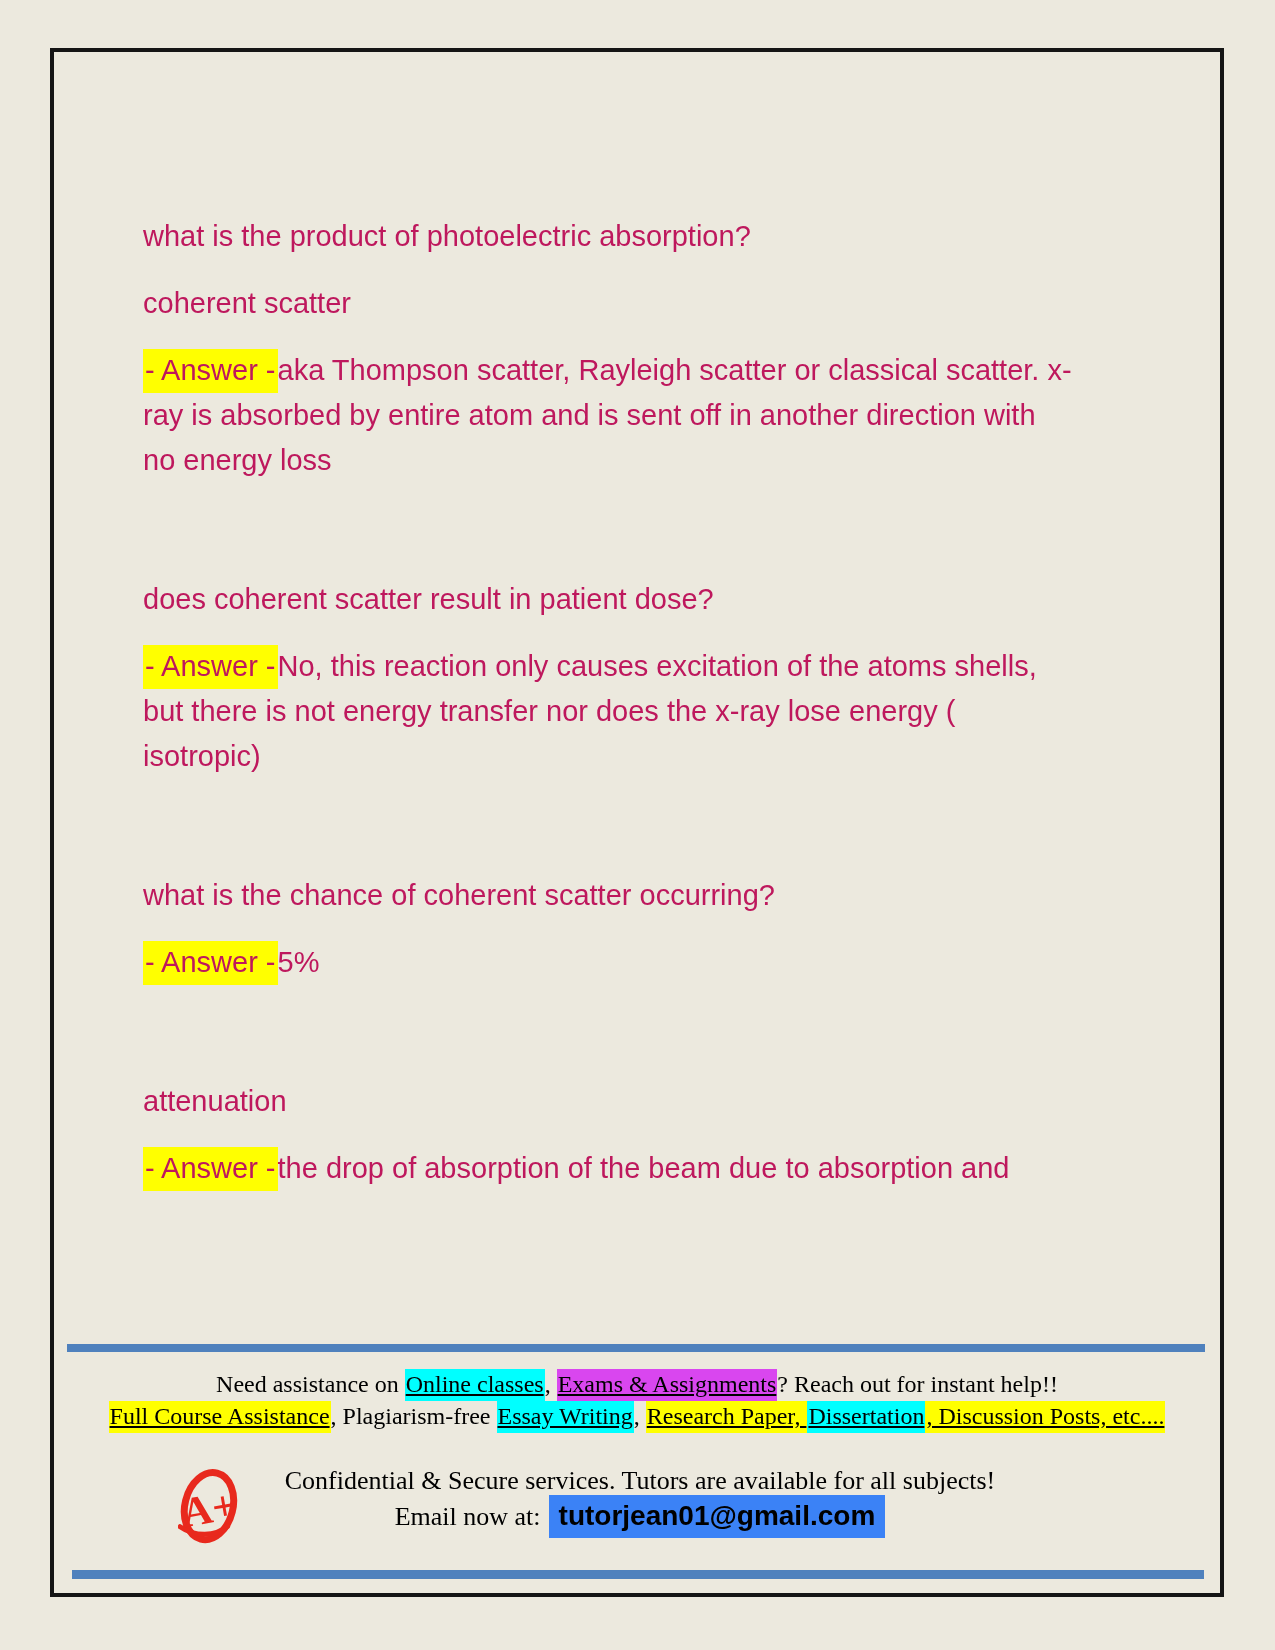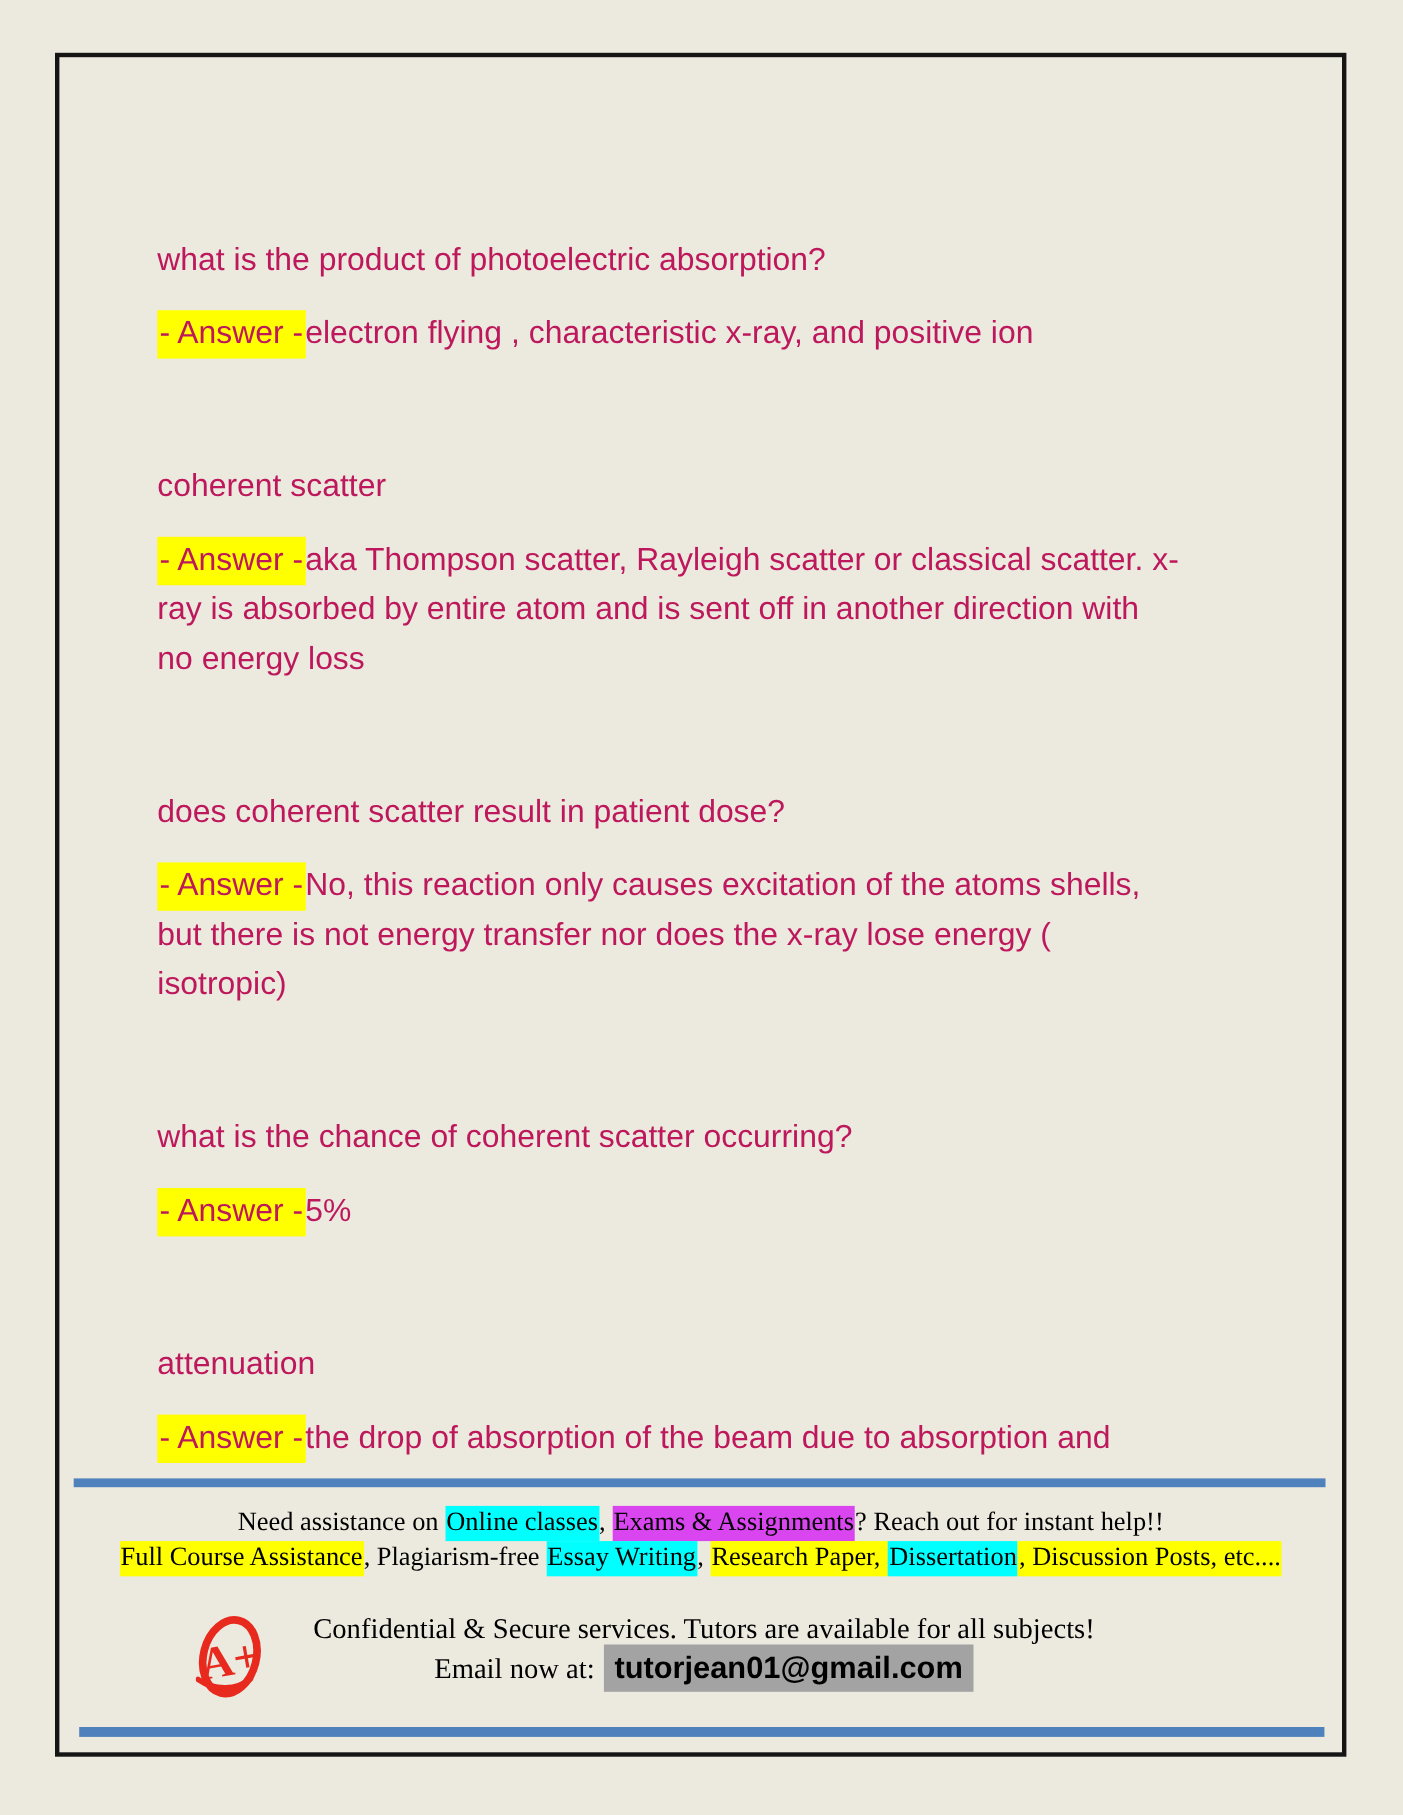--- a/index.html
+++ b/index.html
@@ -60,21 +60,21 @@
     margin: 0;
     text-align: center;
     font-family: "Liberation Serif", "DejaVu Serif", serif;
     font-size: 24px;
     line-height: 30px;
     color: #000000;
     white-space: nowrap;
   }
   .promo-line-1 { top: 1369px; }
   .promo-line-2 { top: 1401px; }
-  .promo-line .hl { padding: 2px 1px 4px 1px; }
+  .promo-line .hl { padding: 2px 1px 4px 1px; text-decoration: underline; }
   .confidential-line {
     position: absolute;
     left: 120px; top: 1466px;
     width: 1040px;
     margin: 0;
     text-align: center;
     font-family: Liberation Serif, serif;
     font-size: 26px;
     line-height: 30px;
     color: #000000;
@@ -106,21 +106,20 @@
 </head>
 <body style="background: rgb(236, 233, 222);">
 
 <div class="page">
   <div class="frame" style="border-color: rgb(21, 21, 21);"></div>
 
   <div class="qa-list">
 
   <div class="qa-block">
         <p class="question">what is the product of photoelectric absorption?</p>
-        <p class="answer"><span class="answer-label" style="background-color: rgb(255, 255, 0);">- Answer -</span><span>electron flying , characteristic x-ray, and positive ion</span></p>
       </div>
       <div class="qa-block">
         <p class="question">coherent scatter</p>
         <p class="answer"><span class="answer-label" style="background-color: rgb(255, 255, 0);">- Answer -</span><span>aka Thompson scatter, Rayleigh scatter or classical scatter. x-</span><br><span>ray is absorbed by entire atom and is sent off in another direction with</span><br><span>no energy loss</span></p>
       </div>
       <div class="qa-block">
         <p class="question">does coherent scatter result in patient dose?</p>
         <p class="answer"><span class="answer-label" style="background-color: rgb(255, 255, 0);">- Answer -</span><span>No, this reaction only causes excitation of the atoms shells,</span><br><span>but there is not energy transfer nor does the x-ray lose energy (</span><br><span>isotropic)</span></p>
       </div>
       <div class="qa-block">
@@ -142,17 +141,17 @@
     <g transform="rotate(14 30 46)">
       <ellipse cx="30" cy="42" rx="24" ry="34" fill="none" stroke="currentColor" stroke-width="7"></ellipse>
       <path d="M 7 69 A 36 30 0 0 0 53 57" fill="none" stroke="currentColor" stroke-width="5" stroke-linecap="round"></path>
     </g>
     <text x="31" y="59" text-anchor="middle" font-size="42" font-weight="bold" fill="currentColor" font-family="'Liberation Serif', serif" transform="rotate(-10 30 46)">A+</text>
   </svg>
 
   <p class="confidential-line">Confidential &amp; Secure services. Tutors are available for all subjects!</p>
 
   <p class="email-line">
-    <span>Email now at:</span><span class="email-address" style="background-color: #a3a3a3;">tutorjean01@gmail.com</span>
+    <span>Email now at:</span><span class="email-address" style="background-color: #3b82f6;">tutorjean01@gmail.com</span>
   </p>
 
   <div class="rule rule-bottom" style="background: rgb(79, 129, 189);"></div>
 </div>
 
 </body></html>

